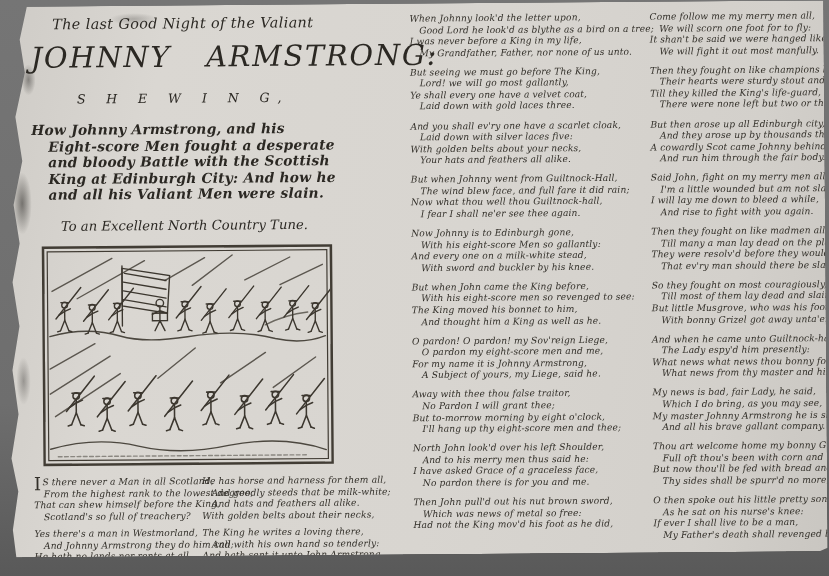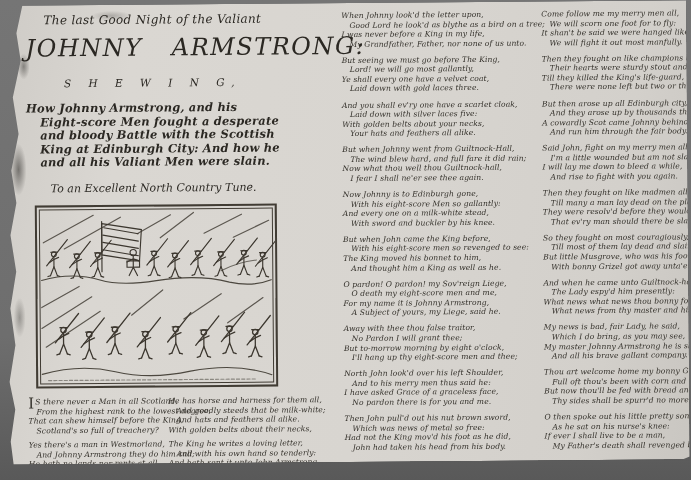--- a/index.html
+++ b/index.html
@@ -155,21 +155,21 @@
           </div>
         <div class="vrule"></div>
         <div class="bv-col bv-b verses">
             <div class="stanza">
               <div class="vline">He has horse and harness for them all,</div>
               <div class="vline ind">And goodly steeds that be milk-white;</div>
               <div class="vline ind">And hats and feathers all alike.</div>
               <div class="vline">With golden belts about their necks,</div>
             </div>
             <div class="stanza">
-              <div class="vline">The King he writes a loving letter,</div>
+              <div class="vline">The King he writes a loving there,</div>
               <div class="vline ind">And with his own hand so tenderly:</div>
               <div class="vline">And hath sent it unto John Armstrong,</div>
               <div class="vline ind">To come and speak with him speedily.</div>
             </div>
           </div>
       </div>
     </div>
 
     <div class="vrule"></div>
 
@@ -187,59 +187,58 @@
           <div class="vline ind">Laid down with gold laces three.</div>
         </div>
         <div class="stanza">
           <div class="vline">And you shall ev'ry one have a scarlet cloak,</div>
           <div class="vline ind">Laid down with silver laces five:</div>
           <div class="vline">With golden belts about your necks,</div>
           <div class="vline ind">Your hats and feathers all alike.</div>
         </div>
         <div class="stanza">
           <div class="vline">But when Johnny went from Guiltnock-Hall,</div>
-          <div class="vline ind">The wind blew hard, and full fare it did rain;</div>
+          <div class="vline ind">The wind blew face, and full fare it did rain;</div>
           <div class="vline">Now what thou well thou Guiltnock-hall,</div>
           <div class="vline ind">I fear I shall ne'er see thee again.</div>
         </div>
         <div class="stanza">
           <div class="vline">Now Johnny is to Edinburgh gone,</div>
           <div class="vline ind">With his eight-score Men so gallantly:</div>
           <div class="vline">And every one on a milk-white stead,</div>
           <div class="vline ind">With sword and buckler by his knee.</div>
         </div>
         <div class="stanza">
           <div class="vline">But when John came the King before,</div>
           <div class="vline ind">With his eight-score men so revenged to see:</div>
           <div class="vline">The King moved his bonnet to him,</div>
           <div class="vline ind">And thought him a King as well as he.</div>
         </div>
         <div class="stanza">
           <div class="vline">O pardon! O pardon! my Sov'reign Liege,</div>
-          <div class="vline ind">O death my eight-score men and me,</div>
+          <div class="vline ind">O pardon my eight-score men and me,</div>
           <div class="vline">For my name it is Johnny Armstrong,</div>
           <div class="vline ind">A Subject of yours, my Liege, said he.</div>
         </div>
         <div class="stanza">
           <div class="vline">Away with thee thou false traitor,</div>
           <div class="vline ind">No Pardon I will grant thee;</div>
           <div class="vline">But to-morrow morning by eight o'clock,</div>
           <div class="vline ind">I'll hang up thy eight-score men and thee;</div>
         </div>
         <div class="stanza">
           <div class="vline">North John look'd over his left Shoulder,</div>
           <div class="vline ind">And to his merry men thus said he:</div>
           <div class="vline">I have asked Grace of a graceless face,</div>
           <div class="vline ind">No pardon there is for you and me.</div>
         </div>
         <div class="stanza">
           <div class="vline">Then John pull'd out his nut brown sword,</div>
           <div class="vline ind">Which was news of metal so free:</div>
           <div class="vline">Had not the King mov'd his foot as he did,</div>
-          <div class="vline ind">John had taken his head from his body.</div>
         </div>
       </div>
 
     <div class="vrule"></div>
 
     <div id="right-col" class="verses">
         <div class="stanza">
           <div class="vline">Come follow me my merry men all,</div>
           <div class="vline ind">We will scorn one foot for to fly:</div>
           <div class="vline">It shan't be said we were hanged like dogs,</div>

